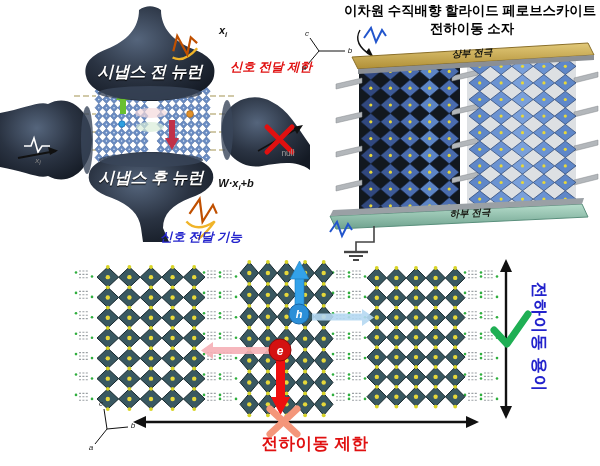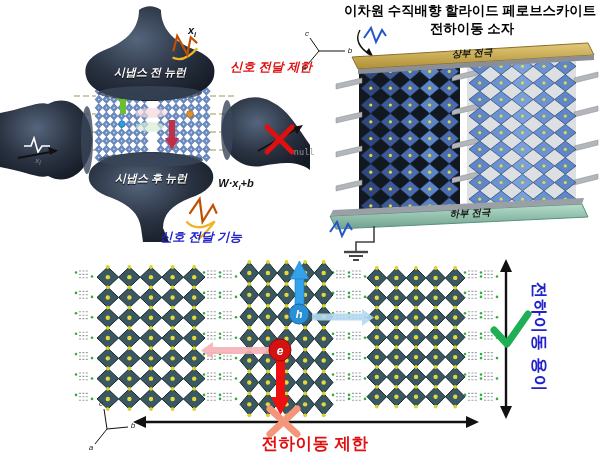--- a/index.html
+++ b/index.html
@@ -1,20 +1,20 @@
 <!DOCTYPE html>
 <html style="--accent-red: #e01010; --accent-blue: #2222cc; --check-green: #1faf54; --cross-salmon: #f4967a; --hole-blue: #2b8fd8; --electron-red: #d41212; --arrow-blue-up: #33a2ea; --arrow-red-down: #ee0f0f; --arrow-pink: #f6b0b6; --arrow-lightblue: #b5d9f2; --spike-orange: #c05000; --spike-yellow: #f0b429; --spike-blue: #2255cc; --green-arrow: #6abf30; --crimson-arrow: #c03048;"><head>
 <meta charset="utf-8">
 <style>
   html,body{margin:0;padding:0;background:#fff;}
   .stage{position:relative;width:600px;height:466px;background:#fff;overflow:hidden;
          font-family:"Liberation Sans",sans-serif;}
   svg{position:absolute;left:0;top:0;}
   .lbl{position:absolute;white-space:nowrap;transform:translate(-50%,-50%);line-height:1;}
-  .neuron-lbl{color:#fff;font-weight:bold;font-style:italic;font-size:11px;text-shadow:0 1px 1px #000;}
+  .neuron-lbl{color:#fff;font-weight:bold;font-style:italic;font-size:16px;text-shadow:0 1px 1px #000;}
   .red-it{color:var(--accent-red);font-weight:bold;font-style:italic;font-size:12.5px;}
   .blue-it{color:var(--accent-blue);font-weight:bold;font-style:italic;font-size:12.5px;}
   .math{color:#111;font-weight:bold;font-style:italic;font-size:11px;}
   .math sub{font-size:7.5px;}
   .gray-sm{color:#9a9a9a;font-size:8.5px;}
   .gray-it{color:#888;font-style:italic;font-size:8px;}
   .title-ln{color:#000;font-weight:bold;font-size:13.4px;}
   .elec-lbl{color:#15150f;font-weight:bold;font-style:italic;font-size:9.5px;}
   .v-blue{color:var(--accent-blue);font-weight:bold;font-size:16.5px;letter-spacing:1px;
           transform:translate(-50%,-50%) rotate(90deg);}
@@ -1220,23 +1220,23 @@
   </g>
 
   <text x="299" y="318" text-anchor="middle" font-size="11" font-weight="bold" font-style="italic" fill="#fff">h</text>
   <text x="280" y="355" text-anchor="middle" font-size="12" font-weight="bold" font-style="italic" fill="#fff">e</text>
 </svg>
 
 <div class="lbl neuron-lbl" style="left:150px;top:72px;">시냅스 전 뉴런</div>
 <div class="lbl neuron-lbl" style="left:151px;top:178px;">시냅스 후 뉴런</div>
 <div class="lbl red-it" style="left:271px;top:67px;">신호 전달 제한</div>
 <div class="lbl blue-it" style="left:201px;top:237px;">신호 전달 기능</div>
-<div class="lbl math" style="left:192px;top:32px;text-align:center;"><span>x</span><sub>i</sub></div>
+<div class="lbl math" style="left:223px;top:32px;text-align:center;"><span>x</span><sub>i</sub></div>
 <div class="lbl math" style="left:236px;top:185px;"><span>W·x</span><sub>i</sub><span>+b</span></div>
-<div class="lbl gray-sm" style="left:304px;top:153px;font-family:Liberation Mono, monospace;">null</div>
+<div class="lbl gray-sm" style="left:288px;top:153px;">null</div>
 <div class="lbl gray-it" style="left:38px;top:162px;"><span>x</span><sub>i</sub></div>
 
 <div class="lbl title-ln" style="left:470px;top:11px;">이차원 수직배향 할라이드 페로브스카이트</div>
 <div class="lbl title-ln" style="left:472px;top:29px;">전하이동 소자</div>
 <div class="lbl elec-lbl" style="left:472px;top:53px;transform:translate(-50%,-50%) rotate(-3deg);">상부 전극</div>
 <div class="lbl elec-lbl" style="left:470px;top:213px;transform:translate(-50%,-50%) rotate(-2.5deg);">하부 전극</div>
 
 <div class="lbl v-blue" style="left:540px;top:337px;">전하이동 용이</div>
 <div class="lbl big-red" style="left:291px;top:443px;margin-left:24px;">전하이동 제한</div>
 

